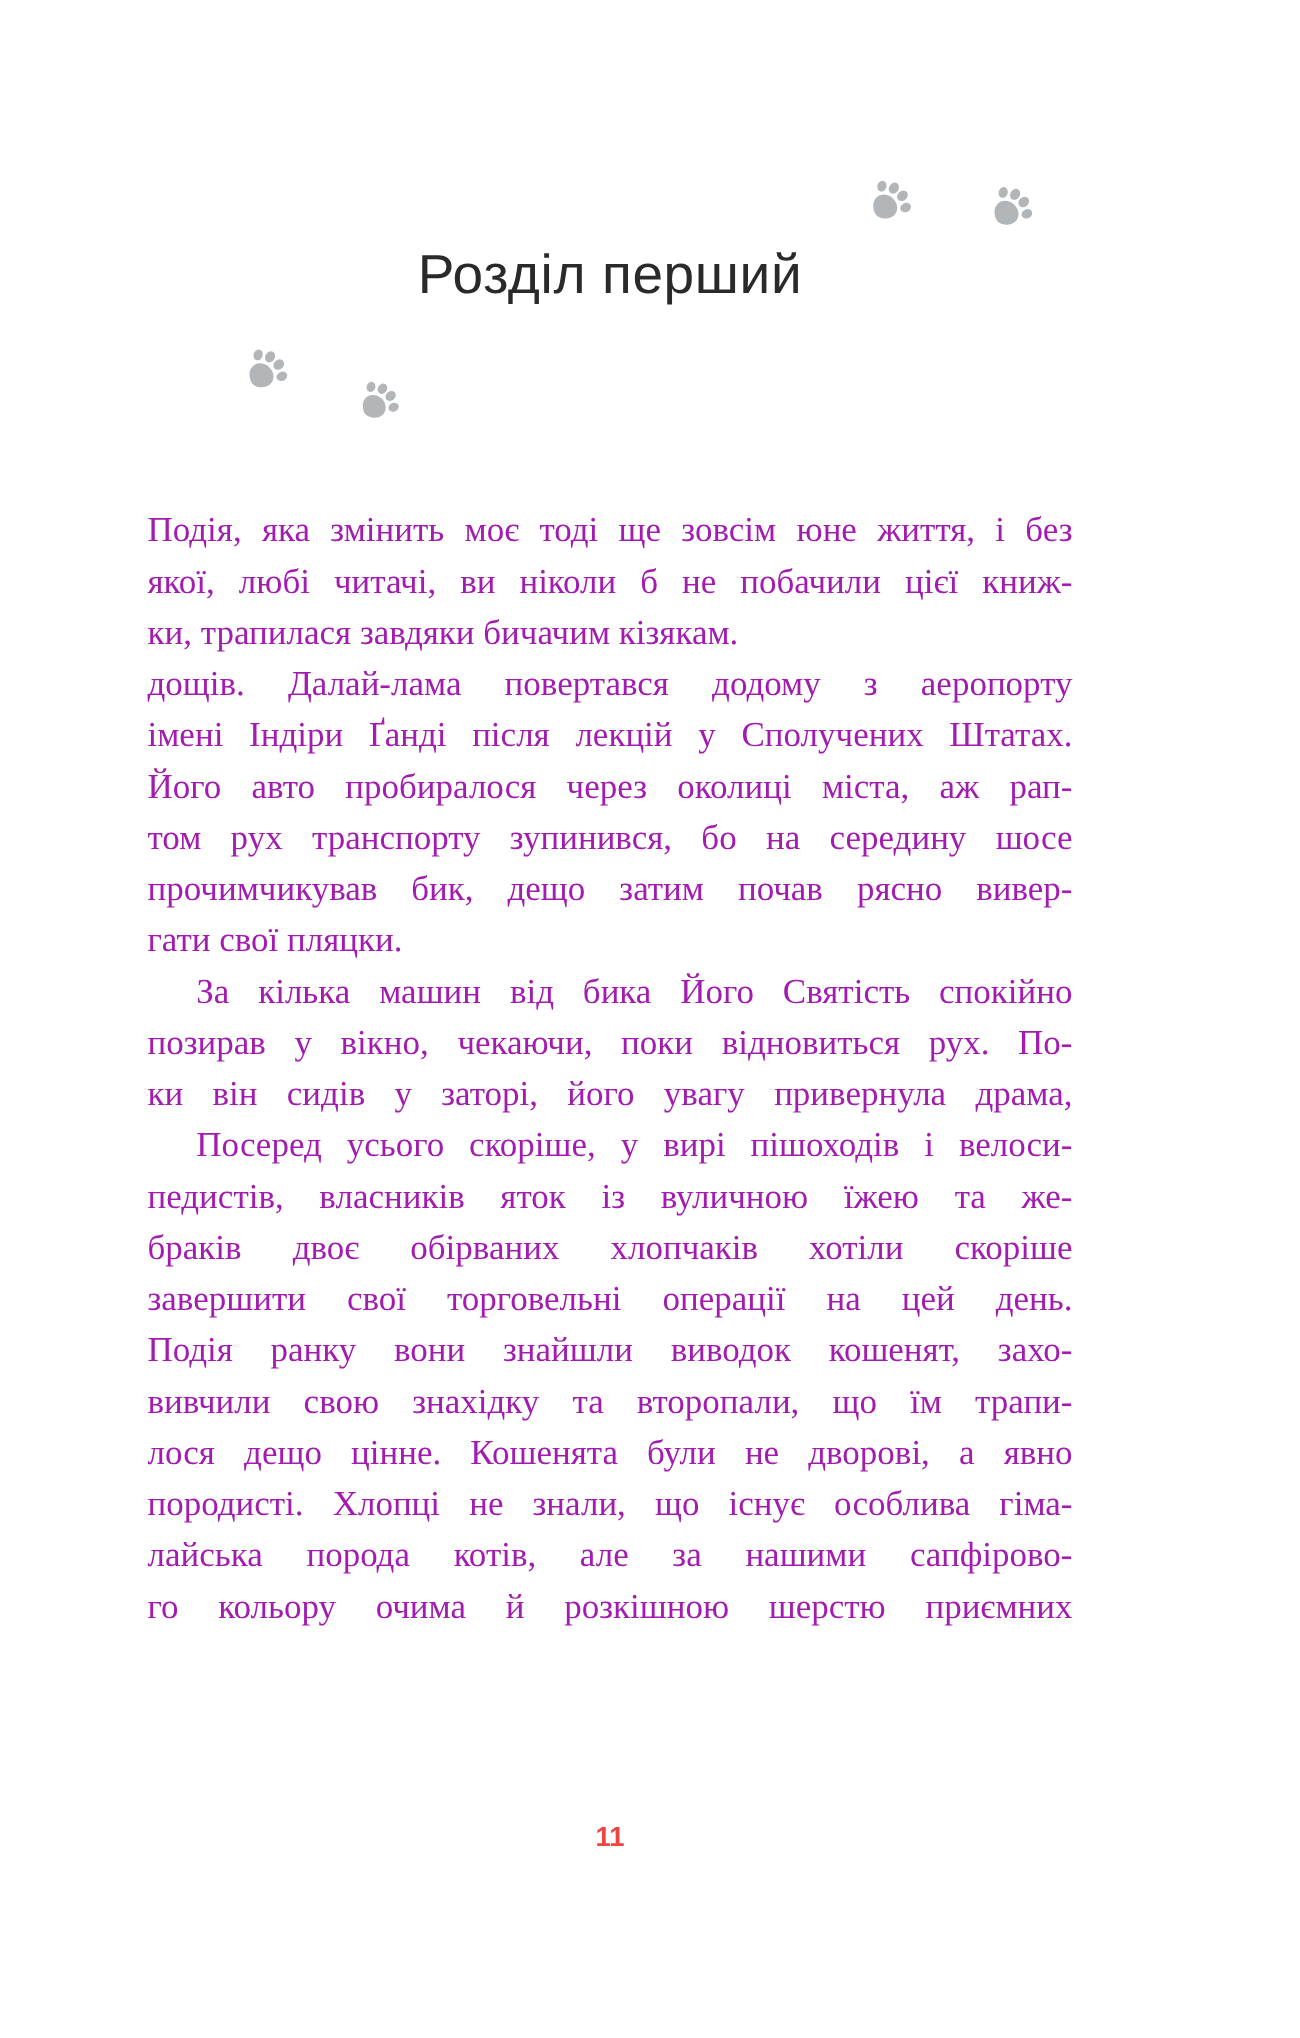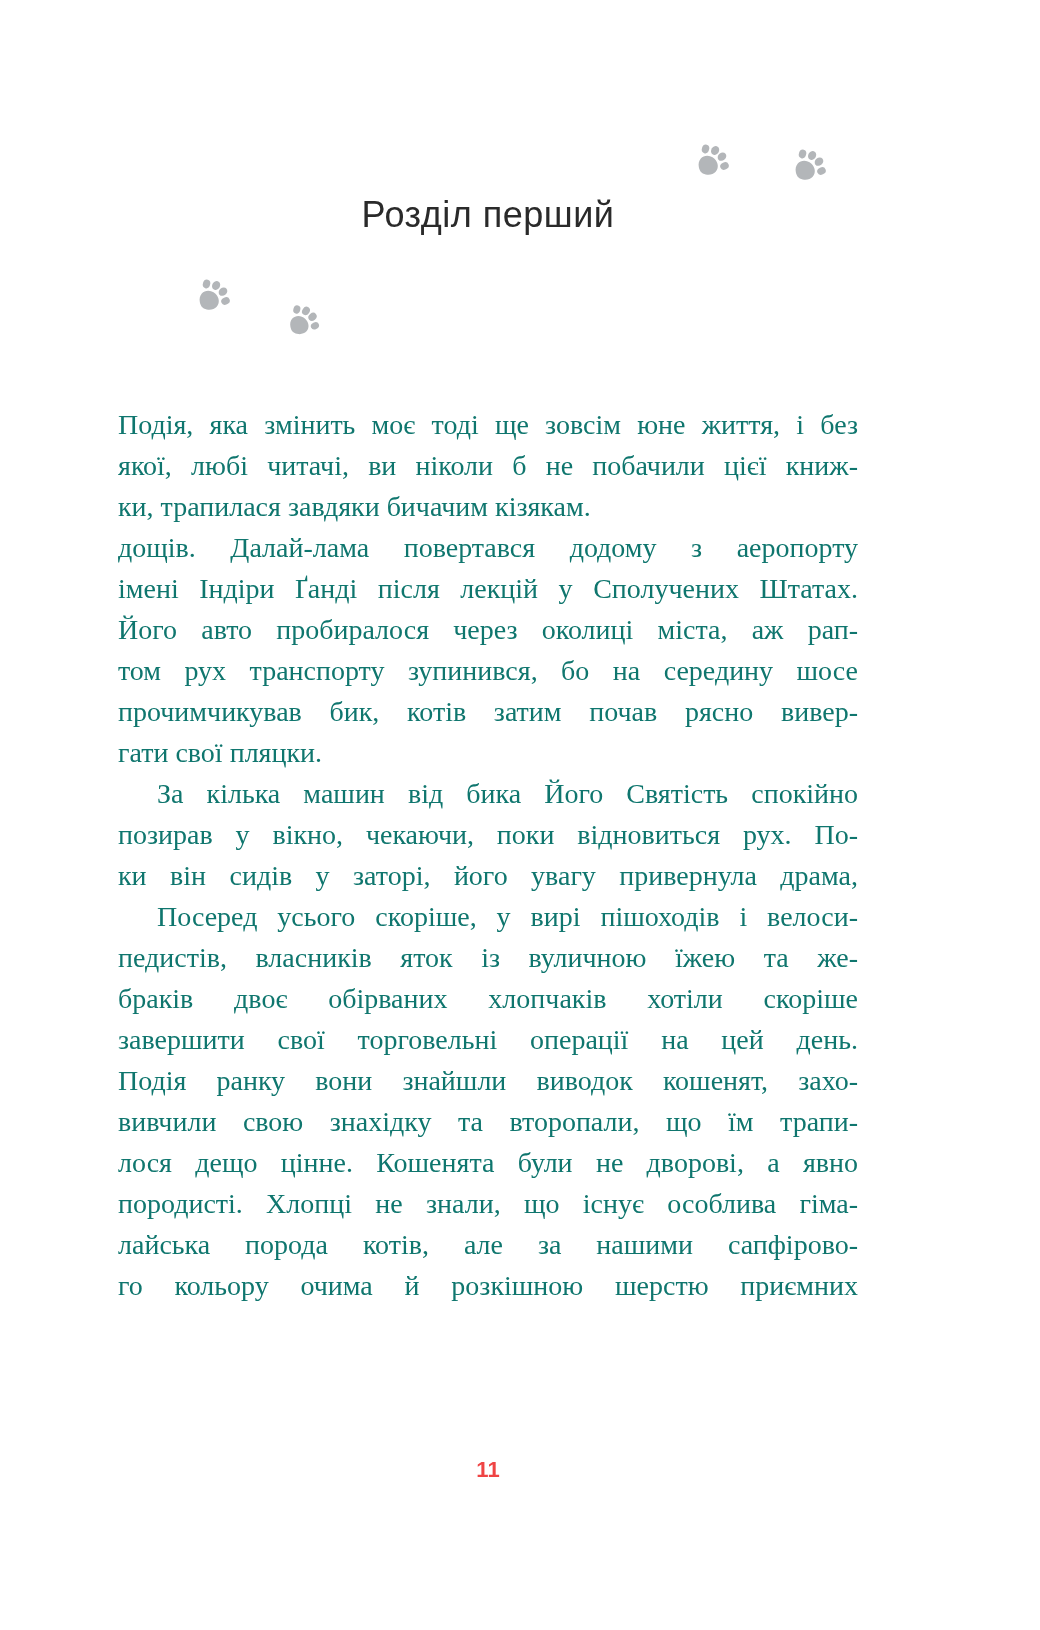--- a/index.html
+++ b/index.html
@@ -17,21 +17,21 @@
     background: #ffffff;
   }
   .chapter-title {
     position: absolute;
     left: 118px;
     top: 194px;
     width: 740px;
     text-align: center;
     font-family: "Liberation Sans", sans-serif;
     font-weight: 400;
-    font-size: 36px;
+    font-size: 44px;
     line-height: 1.18;
     color: #2a2a2a;
     letter-spacing: 0.5px;
   }
   .paw {
     position: absolute;
     width: 44px;
     height: 44px;
     color: #b3b6b9;
     transform: rotate(42deg);
@@ -41,21 +41,21 @@
   .paw-2 { left: 787px; top: 144px; }
   .paw-3 { left: 191px; top: 274px; }
   .paw-4 { left: 282px; top: 300px; width: 42px; height: 42px; }
   .body-text {
     position: absolute;
     left: 118px;
     top: 404px;
     width: 740px;
     font-size: 28px;
     line-height: 41px;
-    color: #0f766e;
+    color: #a21caf;
   }
   .line {
     text-align: justify;
     text-align-last: justify;
     white-space: normal;
   }
   .line.endline { text-align-last: left; }
   .line.indent { text-indent: 39px; }
   .page-number {
     position: absolute;
@@ -111,21 +111,21 @@
   </span>
 
   <div class="body-text" id="body-text">
       <div class="line">Подія, яка змінить моє тоді ще зовсім юне життя, і без</div>
       <div class="line">якої, любі читачі, ви ніколи б не побачили цієї книж-</div>
       <div class="line endline">ки, трапилася завдяки бичачим кізякам.</div>
       <div class="line">дощів. Далай-лама повертався додому з аеропорту</div>
       <div class="line">імені Індіри Ґанді після лекцій у Сполучених Штатах.</div>
       <div class="line">Його авто пробиралося через околиці міста, аж рап-</div>
       <div class="line">том рух транспорту зупинився, бо на середину шосе</div>
-      <div class="line">прочимчикував бик, котів затим почав рясно вивер-</div>
+      <div class="line">прочимчикував бик, дещо затим почав рясно вивер-</div>
       <div class="line endline">гати свої пляцки.</div>
       <div class="line indent">За кілька машин від бика Його Святість спокійно</div>
       <div class="line">позирав у вікно, чекаючи, поки відновиться рух. По-</div>
       <div class="line">ки він сидів у заторі, його увагу привернула драма,</div>
       <div class="line indent">Посеред усього скоріше, у вирі пішоходів і велоси-</div>
       <div class="line">педистів, власників яток із вуличною їжею та же-</div>
       <div class="line">браків двоє обірваних хлопчаків хотіли скоріше</div>
       <div class="line">завершити свої торговельні операції на цей день.</div>
       <div class="line">Подія ранку вони знайшли виводок кошенят, захо-</div>
       <div class="line">вивчили свою знахідку та второпали, що їм трапи-</div>

